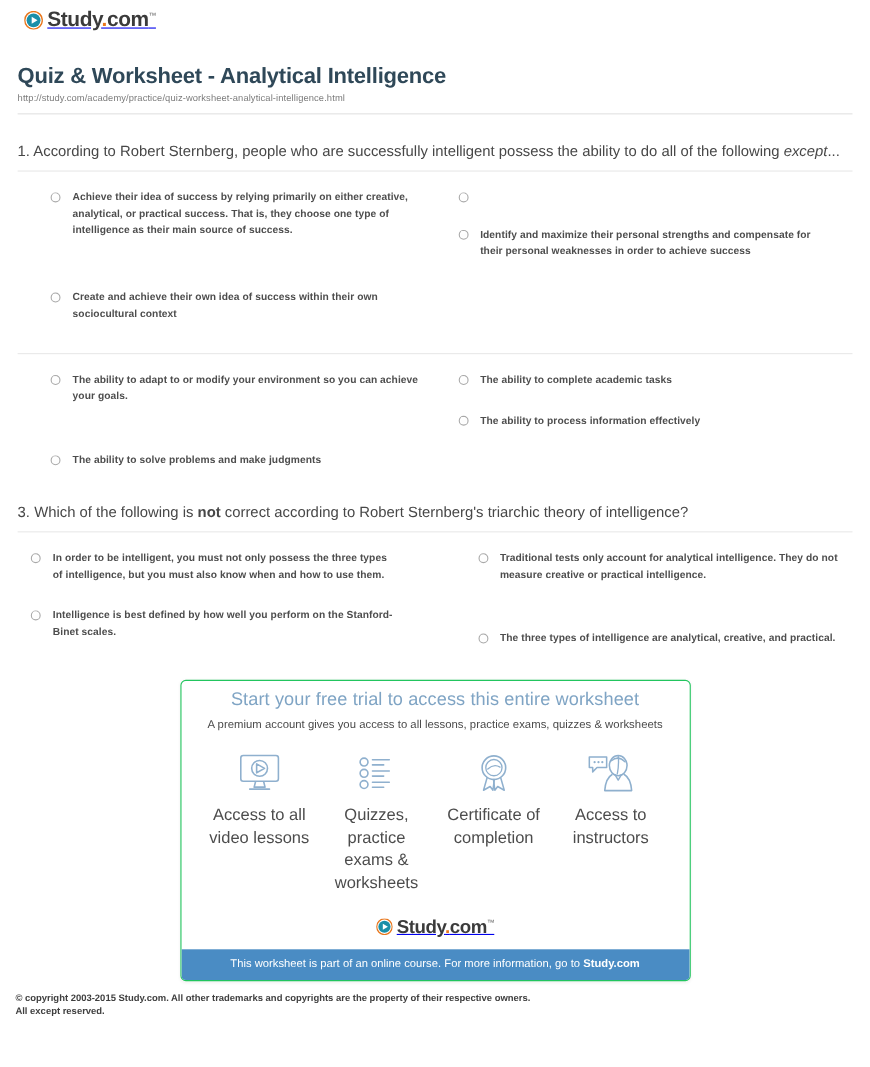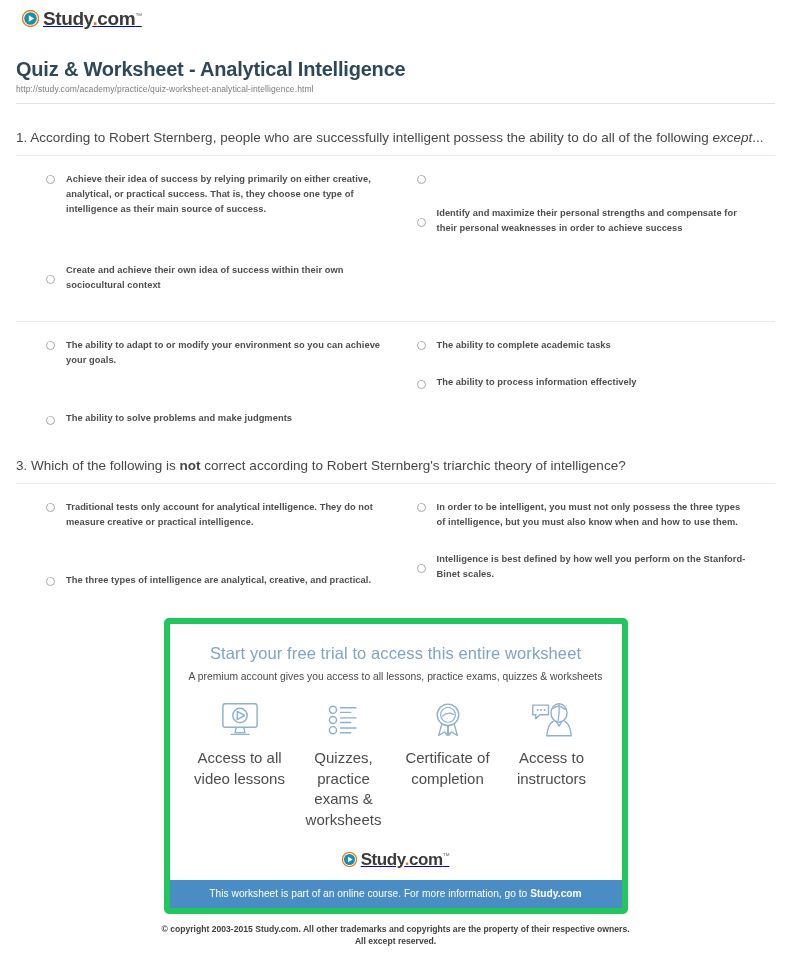--- a/index.html
+++ b/index.html
@@ -105,21 +105,21 @@
   }
   .answers-col { padding-left: 30px; }
   .answers-col.right { padding-left: 12px; }
 
   .answer {
     display: flex;
     align-items: flex-start;
     gap: 11px;
     margin-bottom: 22px;
   }
-  .answer:last-child { margin-bottom: 0; align-items: center; }
+  .answer:last-child { margin-bottom: 0; }
 
   .radio {
     flex: 0 0 9px;
     width: 9px;
     height: 9px;
     margin-top: 3px;
     border-radius: 50%;
     border: 1px solid #a9a9a9;
     background: #fdfdfd;
     box-shadow: inset 0 0 0 1px #ffffff;
@@ -147,25 +147,25 @@
 
   
   .promo-wrap {
     margin-top: 30px;
     display: flex;
     justify-content: center;
   }
   .promo-card {
     width: 464px;
     background: #ffffff;
-    border: 6px solid #22c55e;
+    border: 1px solid #22c55e;
     border-radius: 5px;
     box-shadow: 0 1px 3px rgba(0,0,0,0.06);
     overflow: hidden;
-    padding-top: 20px;
+    padding-top: 8px;
   }
   .promo-title {
     text-align: center;
     font-size: 16.5px;
     color: #7fa4c4;
     font-weight: 400;
     margin: 0 0 8px 0;
     letter-spacing: 0.1px;
   }
   .promo-sub {
@@ -211,21 +211,21 @@
     color: #ffffff;
     text-align: center;
     font-size: 10.2px;
     padding: 8px 0 9px 0;
     letter-spacing: 0.02px;
   }
   .promo-banner b { font-weight: bold; }
 
   
   .copyright {
-    text-align: center;
+    text-align: left;
     font-size: 8.6px;
     color: #3f3f3f;
     line-height: 1.45;
     margin-top: 9px;
     font-weight: bold;
   }
 </style>
 </head>
 <body>
 
@@ -307,39 +307,39 @@
     </div>
   </section>
 
   <section class="question-block q3">
     <p class="q-text">
       <span>3.</span>
       <span>Which of the following is </span><b>not</b><span> correct according to Robert Sternberg's triarchic theory of intelligence?</span>
     </p>
     <hr class="q-rule">
     <div class="answers">
+      <div class="answers-col right">
+        <div class="answer">
+          <span class="radio"></span>
+          <span class="answer-text">In order to be intelligent, you must not only possess the three types of intelligence, but you must also know when and how to use them.</span>
+        </div>
+        <div class="answer">
+          <span class="radio"></span>
+          <span class="answer-text">Intelligence is best defined by how well you perform on the Stanford-Binet scales.</span>
+        </div>
+      </div>
       <div class="answers-col left">
         <div class="answer">
           <span class="radio"></span>
           <span class="answer-text">Traditional tests only account for analytical intelligence. They do not measure creative or practical intelligence.</span>
         </div>
         <div class="gap-c"></div>
         <div class="answer">
           <span class="radio"></span>
           <span class="answer-text">The three types of intelligence are analytical, creative, and practical.</span>
-        </div>
-      </div>
-      <div class="answers-col right">
-        <div class="answer">
-          <span class="radio"></span>
-          <span class="answer-text">In order to be intelligent, you must not only possess the three types of intelligence, but you must also know when and how to use them.</span>
-        </div>
-        <div class="answer">
-          <span class="radio"></span>
-          <span class="answer-text">Intelligence is best defined by how well you perform on the Stanford-Binet scales.</span>
         </div>
       </div>
     </div>
   </section>
 
   <div class="promo-wrap">
     <div class="promo-card">
 
       <p class="promo-title">Start your free trial to access this entire worksheet</p>
       <p class="promo-sub">A premium account gives you access to all lessons, practice exams, quizzes &amp; worksheets</p>

